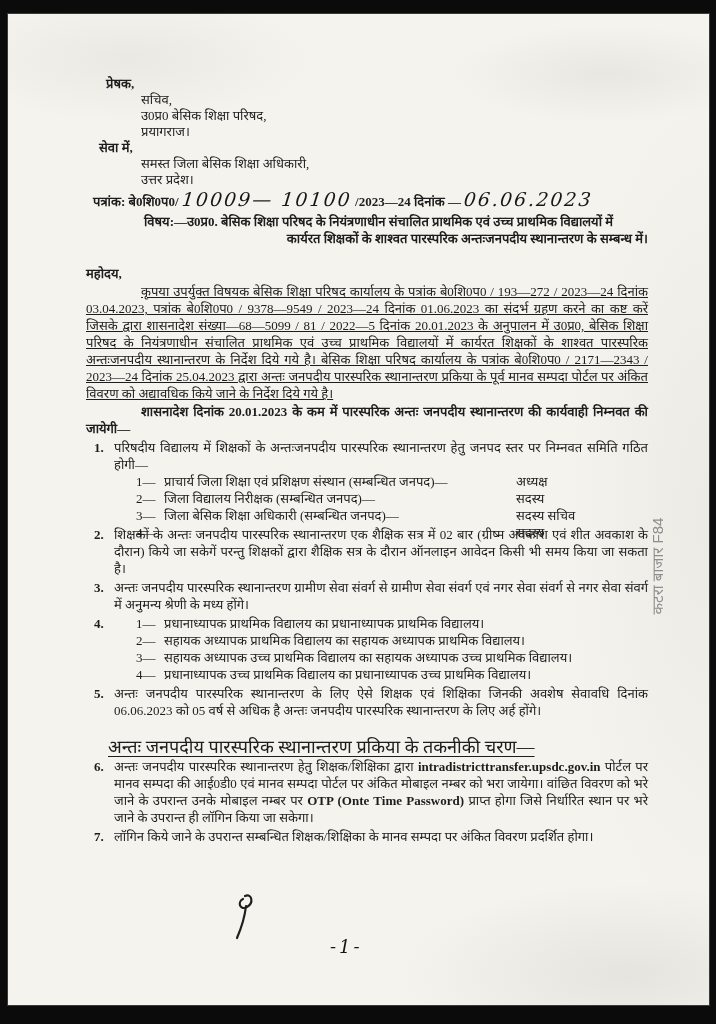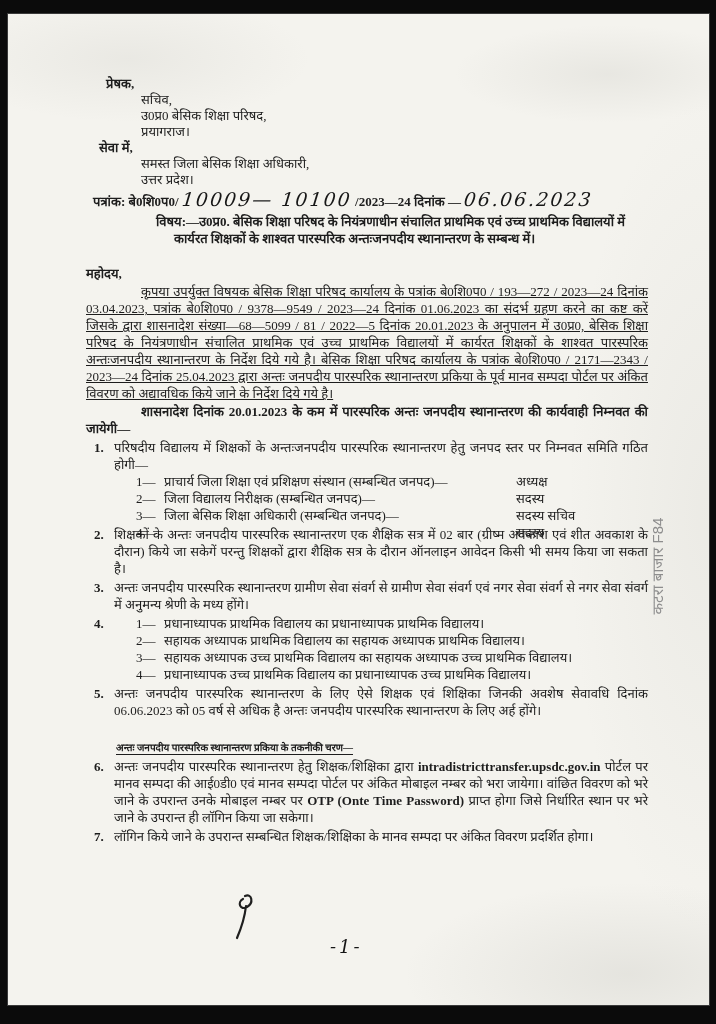--- a/index.html
+++ b/index.html
@@ -30,32 +30,32 @@
   .ind13 { margin-left:13px; }
   .ind7  { margin-left:7px; }
   .sender-block, .recipient-block { line-height:16px; }
   .refline { line-height:22px; white-space:nowrap; }
   .hw {
     font-family:"DejaVu Serif",serif;
     font-style:italic; font-weight:normal;
     font-size:19px; letter-spacing:2px; color:#171717;
     display:inline-block; transform:skewX(-6deg);
   }
-  .subject-l1 { margin-left:22px;padding-left:48px; }
-  .subject-l2 { margin-left:88px; }
+  .subject-l1 { margin-left:10px;padding-left:48px; }
+  .subject-l2 { margin-left:61px;text-align:right; }
   .salutation { margin-top:18px; }
   .para { text-align:justify; text-indent:55px; margin-top:1px;text-decoration:underline; }
   .order { text-align:justify; text-indent:55px; font-weight:bold; margin-top:1px; }
   .pt { position:relative; padding-left:28px; text-align:justify; margin-top:2px; }
   .pt .num { position:absolute; left:8px; font-weight:bold; }
   .subrow { position:relative; padding-left:78px; }
   .subrow .snum { position:absolute; left:50px; }
   .subrow .role { position:absolute; left:430px;text-align:center; }
   .tech-heading {
-    margin:20px 0 2px 30px; font-weight:bold; font-size:10px;
+    margin:20px 0 2px 22px; font-weight:normal; font-size:18px;
     text-decoration:underline; text-underline-offset:3px;
   }
   .watermark {
     position:absolute; left:588px; top:543px; width:120px; height:18px;
     text-align:center; white-space:nowrap;
     transform:rotate(-90deg);
     color:#8d8d8d; font-size:15px;
     font-family:"Liberation Sans",sans-serif;
   }
   .hand-mark { position:absolute; left:222px; top:878px; }

